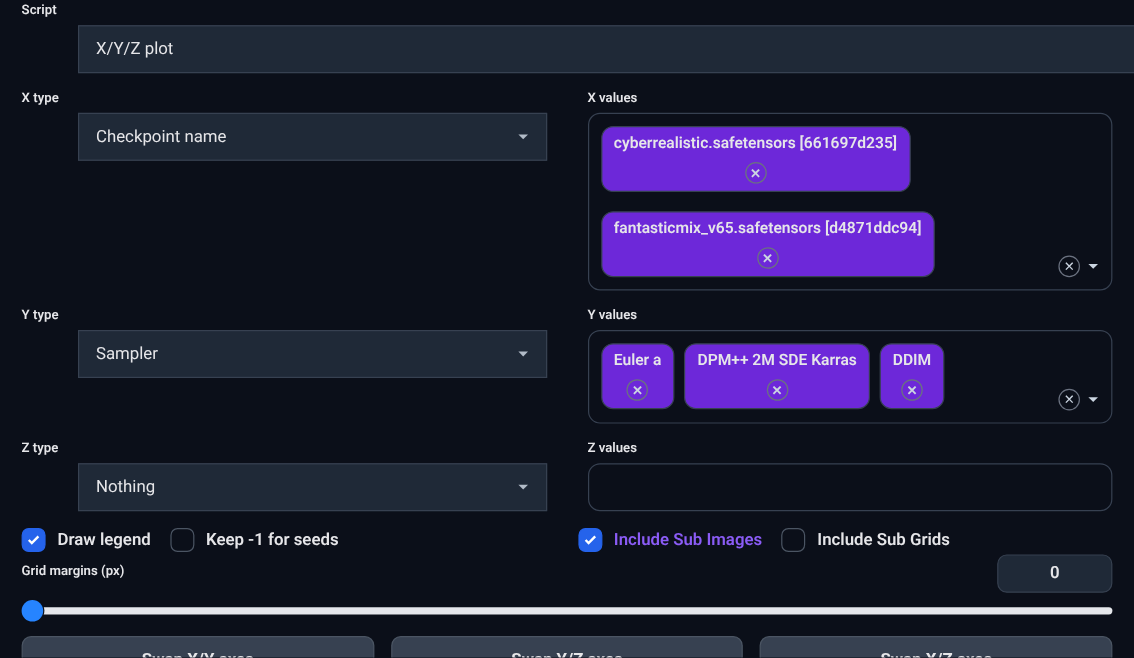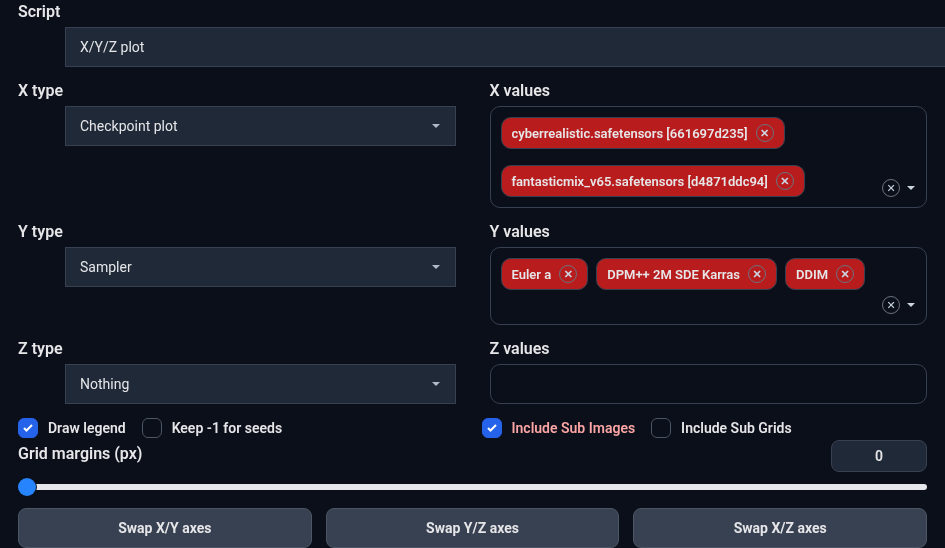--- a/index.html
+++ b/index.html
@@ -1,18 +1,18 @@
 <!DOCTYPE html>
 <html><head>
 <meta charset="utf-8">
 <style>
   * { box-sizing: border-box; margin: 0; padding: 0; }
   html, body { width: 945px; height: 548px; background: #0b0f19; color: #e6e6e9; font-family: -apple-system, BlinkMacSystemFont, "Segoe UI", Roboto, "Helvetica Neue", Arial, sans-serif; font-size: 14px; overflow: hidden; }
   .page { padding: 0 18px 12px 18px; }
-  .label { font-weight: 600; font-size: 16px; margin-bottom: 6px; color: #e6e6e9; }
+  .label { font-weight: 600; font-size: 11px; margin-bottom: 6px; color: #e6e6e9; }
   .full { width: 100%; }
   .row { display: flex; gap: 34px; margin-top: 14px; }
   .col { flex: 1 1 0; min-width: 0; }
 
   .select {
     position: relative; display: flex; align-items: center;
     background: #1f2937; border: 1px solid #374151; border-radius: 0;
     height: 40px; padding: 0 14px; cursor: pointer; margin-left: 47px;
   }
   .select .text { flex: 1; }
@@ -21,22 +21,22 @@
   .script { margin-top: 2px; }
 
   .chipbox {
     position: relative; background: transparent;
     border: 1px solid #374151; border-radius: 10px;
     padding: 10px 46px 10px 10px;
     display: flex; flex-wrap: wrap; gap: 8px; align-items: flex-start;
   }
   .chip {
     display: inline-flex; align-items: center; gap: 8px;
-    background: #b91c1c; border: 1px solid #374151; border-radius: 10px;
-    padding: 6px 10px; font-weight: 600; font-size: 13px; color: #e6e6e9;
+    background: #6d28d9; border: 1px solid #374151; border-radius: 10px;
+    padding: 6px 10px; font-weight: 600; font-size: 13px; color: #e6e6e9; flex-direction: column;
   }
   .chip .close-circle { cursor: pointer; }
   .close-circle {
     display: inline-flex; align-items: center; justify-content: center;
     width: 18px; height: 18px; border-radius: 50%;
     border: 1px solid #6b7280; font-size: 11px; line-height: 1; color: #cbd5e1;
   }
   .br { flex-basis: 100%; height: 0; }
   .chip-controls {
     position: absolute; bottom: 10px; right: 10px;
@@ -50,21 +50,21 @@
   }
 
   .opts { display: flex; gap: 18px; margin-top: 14px; }
   .opts .col { display: flex; flex-direction: row; gap: 16px; }
   .check { display: inline-flex; align-items: center; gap: 10px; font-weight: 600; cursor: pointer; }
   .cb {
     width: 20px; height: 20px; border-radius: 6px; border: 1px solid #4b5563;
     display: inline-flex; align-items: center; justify-content: center; background: transparent;
   }
   .cb.on { background: #2563eb; border-color: #2563eb; color: #fff; }
-  .hl { color: #fca5a5; }
+  .hl { color: #8b5cf6; }
 
   .margins { margin-top: 2px; }
   .margins .top { display: flex; align-items: center; gap: 12px; }
   .numbox {
     background: #1f2937; border: 1px solid #374151; border-radius: 8px;
     height: 32px; width: 96px; display: flex; align-items: center; justify-content: center;
     font-weight: 600;
   }
   .slider { position: relative; margin-top: 12px; }
   .track {
@@ -100,21 +100,21 @@
             <path d="M2 4l4 4 4-4" fill="none" stroke="#cbd5e1" stroke-width="2"></path>
           </svg>
       </span>
     </div>
   </div>
 
   <div class="row">
     <div class="col">
       <div class="label">X type</div>
       <div class="select">
-        <span class="text">Checkpoint plot</span>
+        <span class="text">Checkpoint name</span>
         <span class="chev">
           <svg width="10" height="10" viewBox="0 0 10 10">
               <path d="M1 3l4 4 4-4" fill="#cbd5e1"></path>
             </svg>
         </span>
       </div>
     </div>
     <div class="col xvals-wrap">
       <div class="label">X values</div>
       <div class="chipbox" style="min-height:88px">

